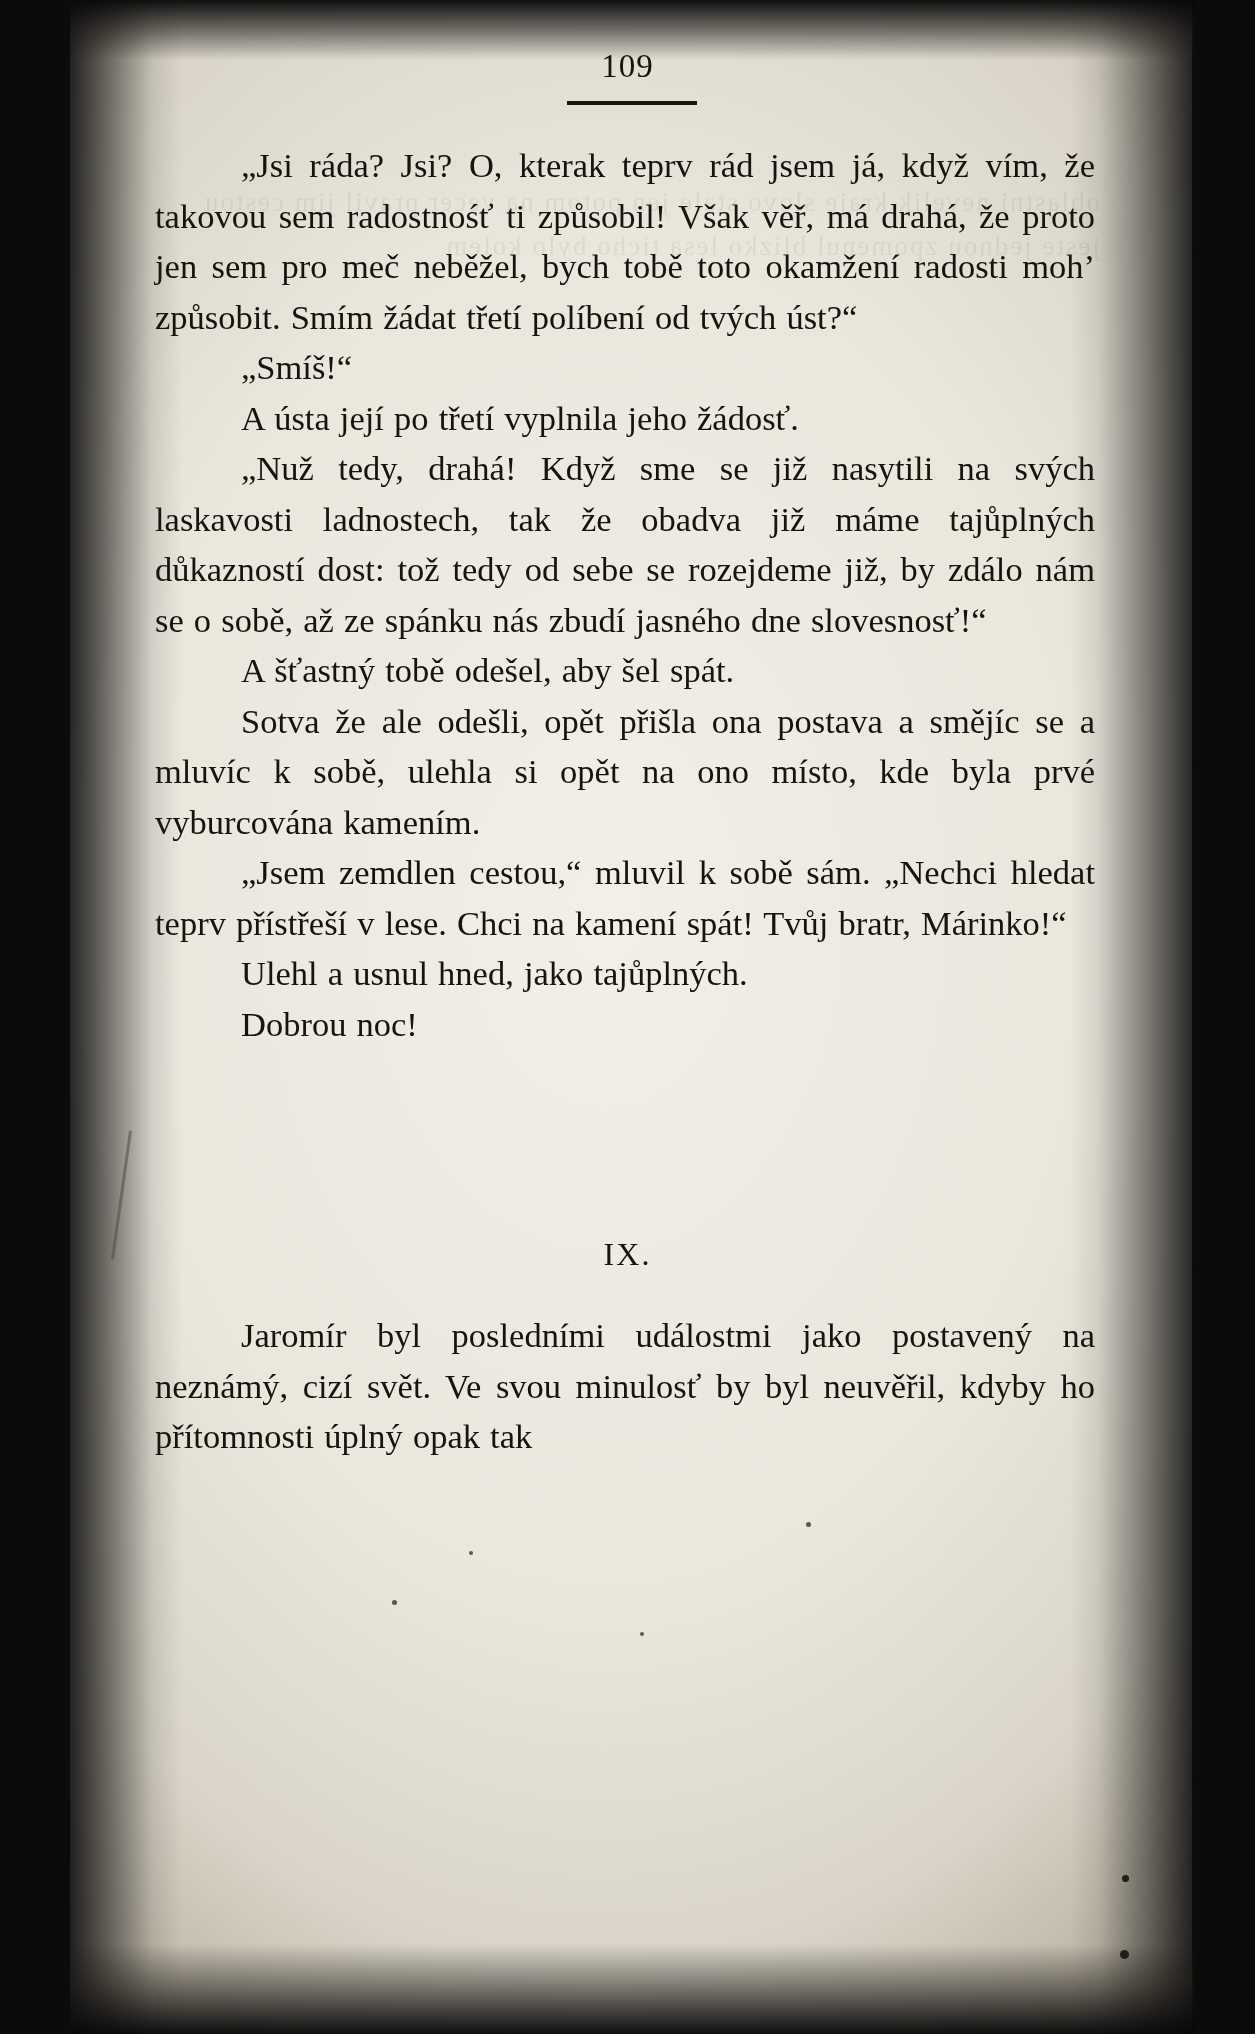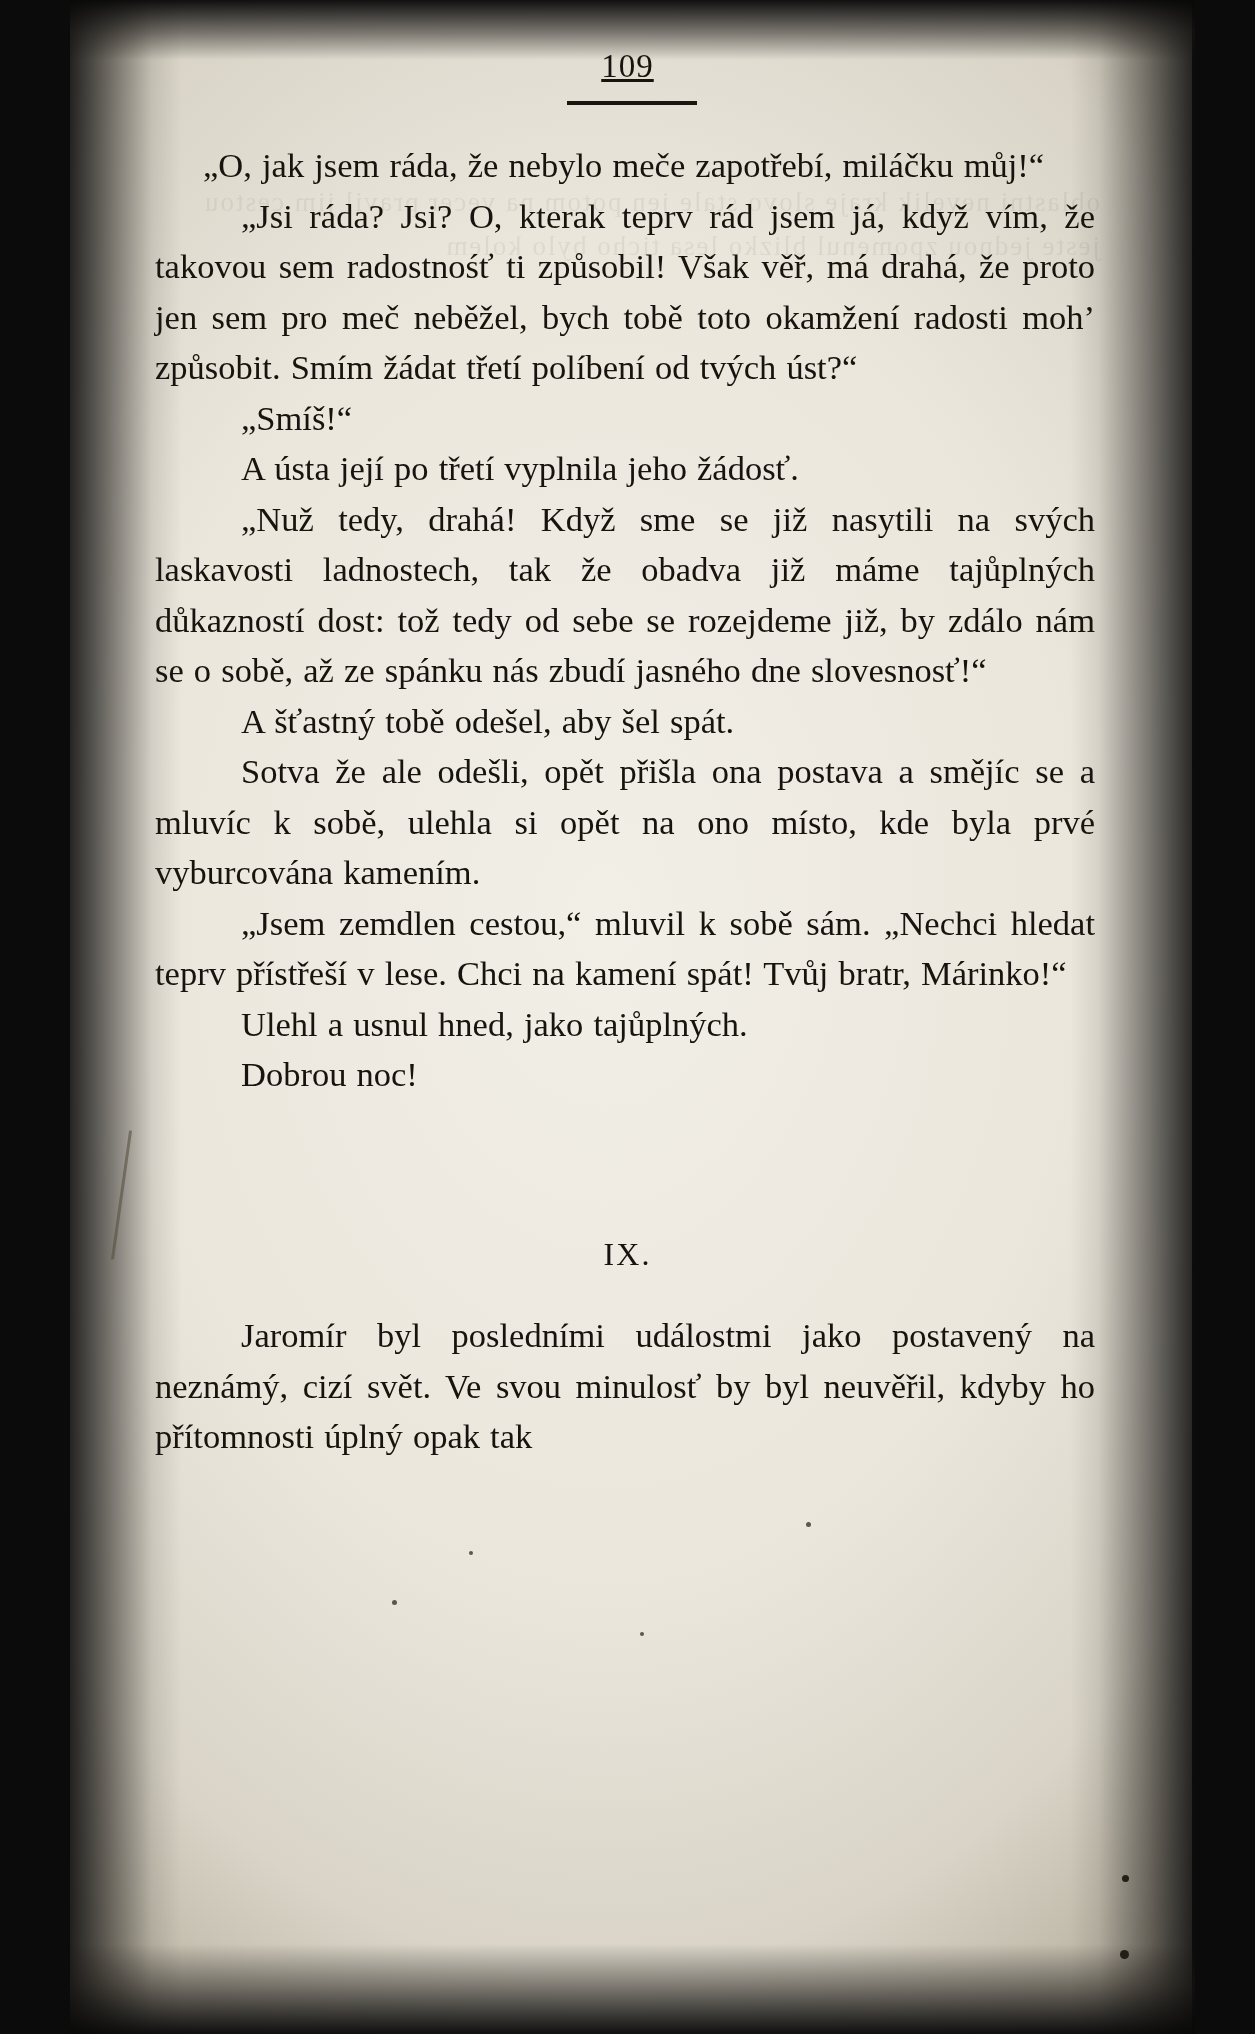--- a/index.html
+++ b/index.html
@@ -93,21 +93,20 @@
   }
 
   .folio {
     position: absolute;
     top: 48px;
     left: 0;
     width: 1005px;
     text-align: center;
     font-size: 33px;
     letter-spacing: 1px;
-    text-decoration: underline;
   }
   .folio-rule {
     position: absolute;
     top: 101px;
     left: 442px;
     width: 130px;
     height: 4px;
     background: #1a1713;
   }
 
@@ -190,21 +189,20 @@
   <div class="page-paper"></div>
 
   <div class="bleed">oblastni nevelik kraje slovo stale jen potom na vecer pravil jim cestou jeste jednou zpomenul blizko lesa ticho bylo kolem</div>
 
   <div class="content">
 
     <div class="folio">109</div>
     <div class="folio-rule"></div>
 
     <div class="body-text">
-      <p class="ind">„O, jak jsem ráda, že nebylo meče zapotřebí, miláčku můj!“</p>
       <p class="ind-lg">„Jsi ráda? Jsi? O, kterak teprv rád jsem já, když vím, že takovou sem radostnośť ti způsobil! Však věř, má drahá, že proto jen sem pro meč neběžel, bych tobě toto okamžení radosti moh’ způsobit. Smím žádat třetí políbení od tvých úst?“</p>
       <p class="ind-lg">„Smíš!“</p>
       <p class="ind-lg">A ústa její po třetí vyplnila jeho žádosť.</p>
       <p class="ind-lg">„Nuž tedy, drahá! Když sme se již nasytili na svých laskavosti ladnostech, tak že obadva již máme tajůplných důkazností dost: tož tedy od sebe se rozejdeme již, by zdálo nám se o sobě, až ze spánku nás zbudí jasného dne slovesnosť!“</p>
       <p class="ind-lg">A šťastný tobě odešel, aby šel spát.</p>
       <p class="ind-lg">Sotva že ale odešli, opět přišla ona postava a smějíc se a mluvíc k sobě, ulehla si opět na ono místo, kde byla prvé vyburcována kamením.</p>
       <p class="ind-lg">„Jsem zemdlen cestou,“ mluvil k sobě sám. „Nechci hledat teprv přístřeší v lese. Chci na kamení spát! Tvůj bratr, Márinko!“</p>
       <p class="ind-lg">Ulehl a usnul hned, jako tajůplných.</p>
       <p class="ind-lg">Dobrou noc!</p>
     </div>

